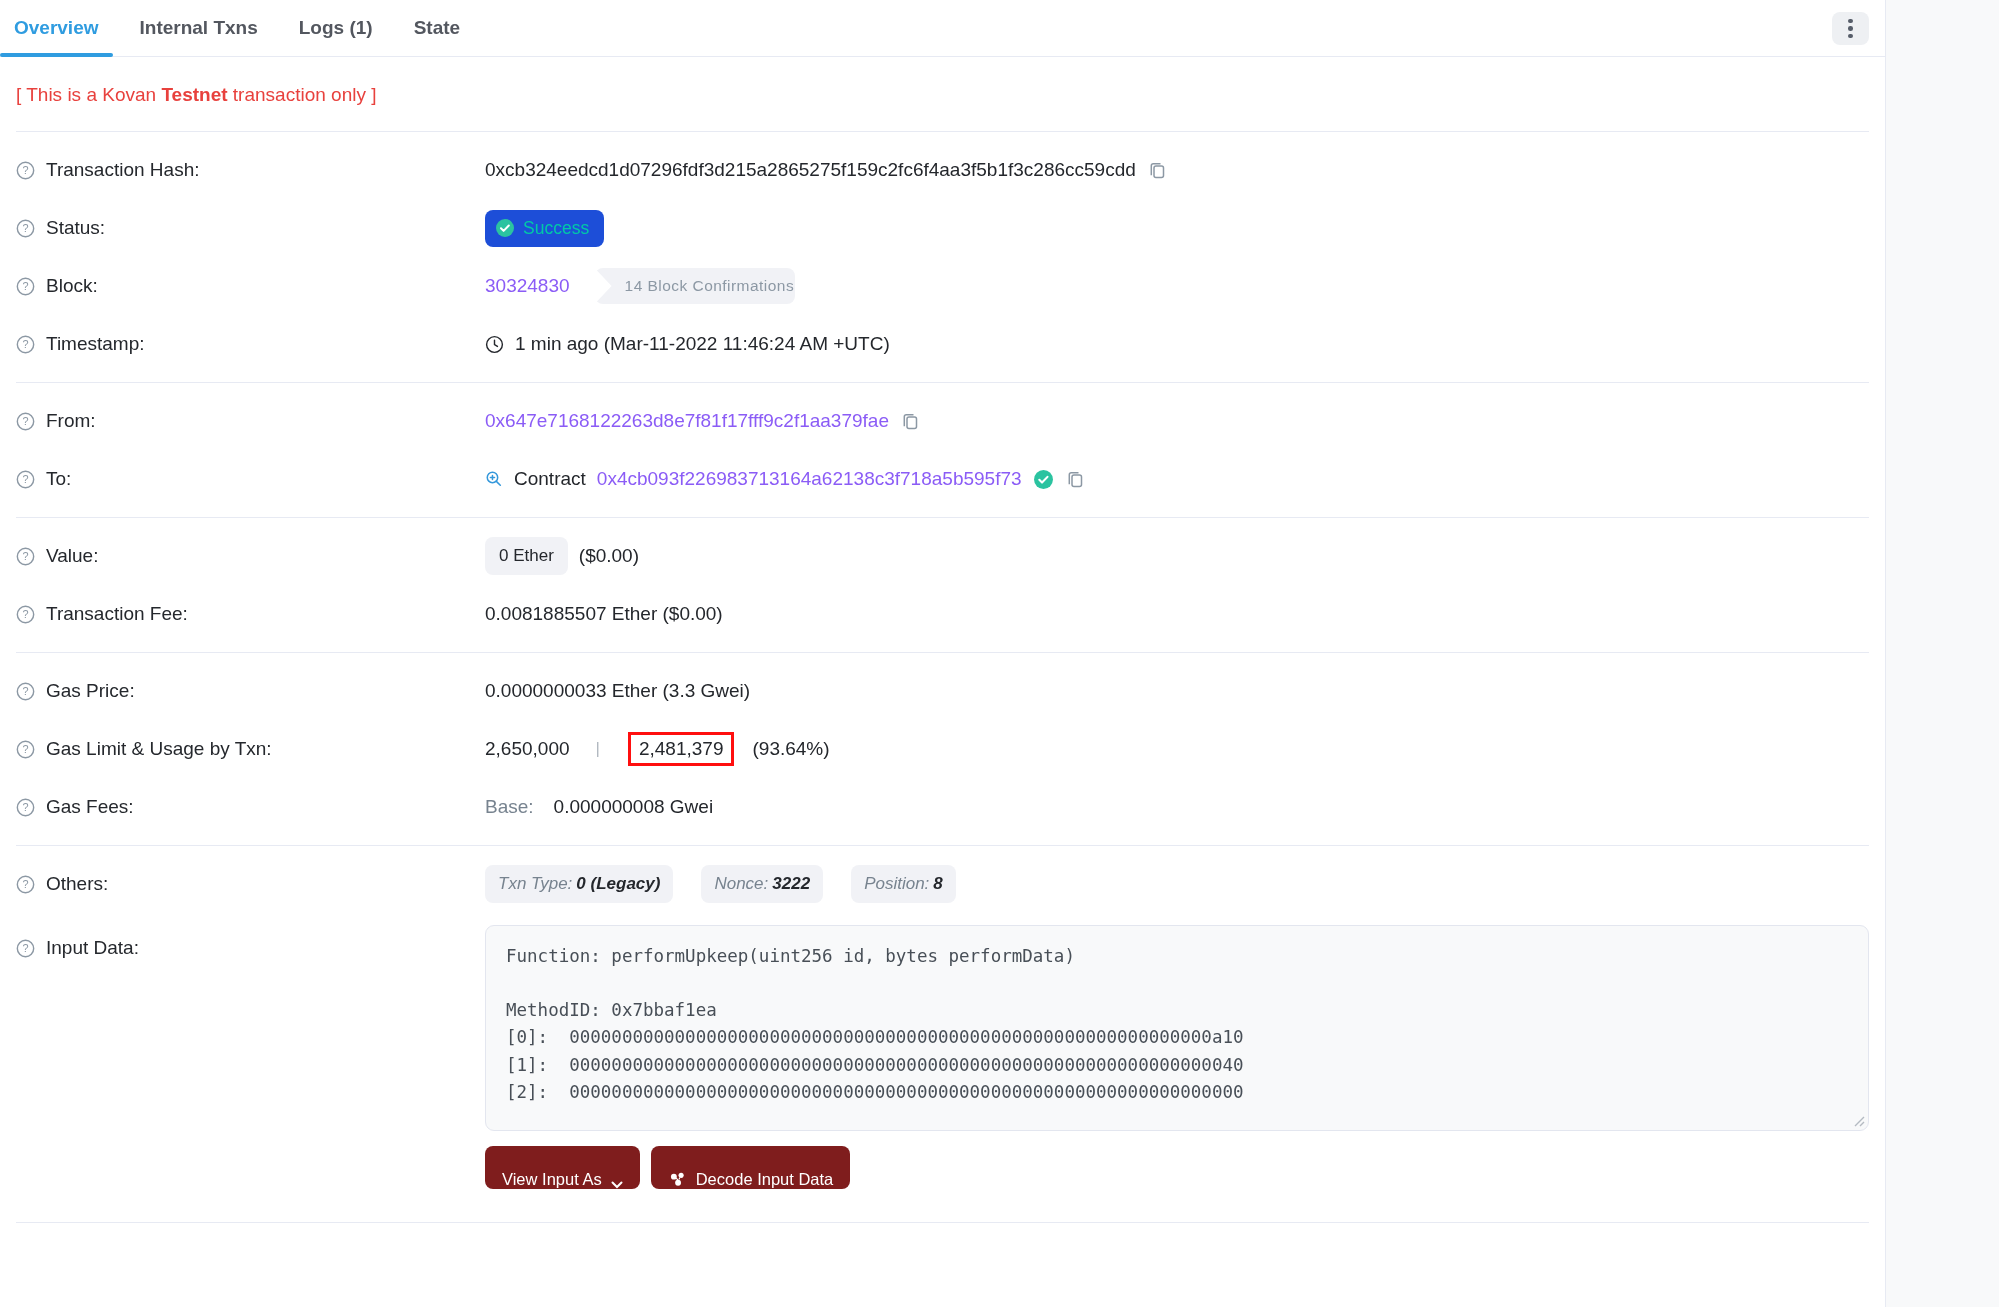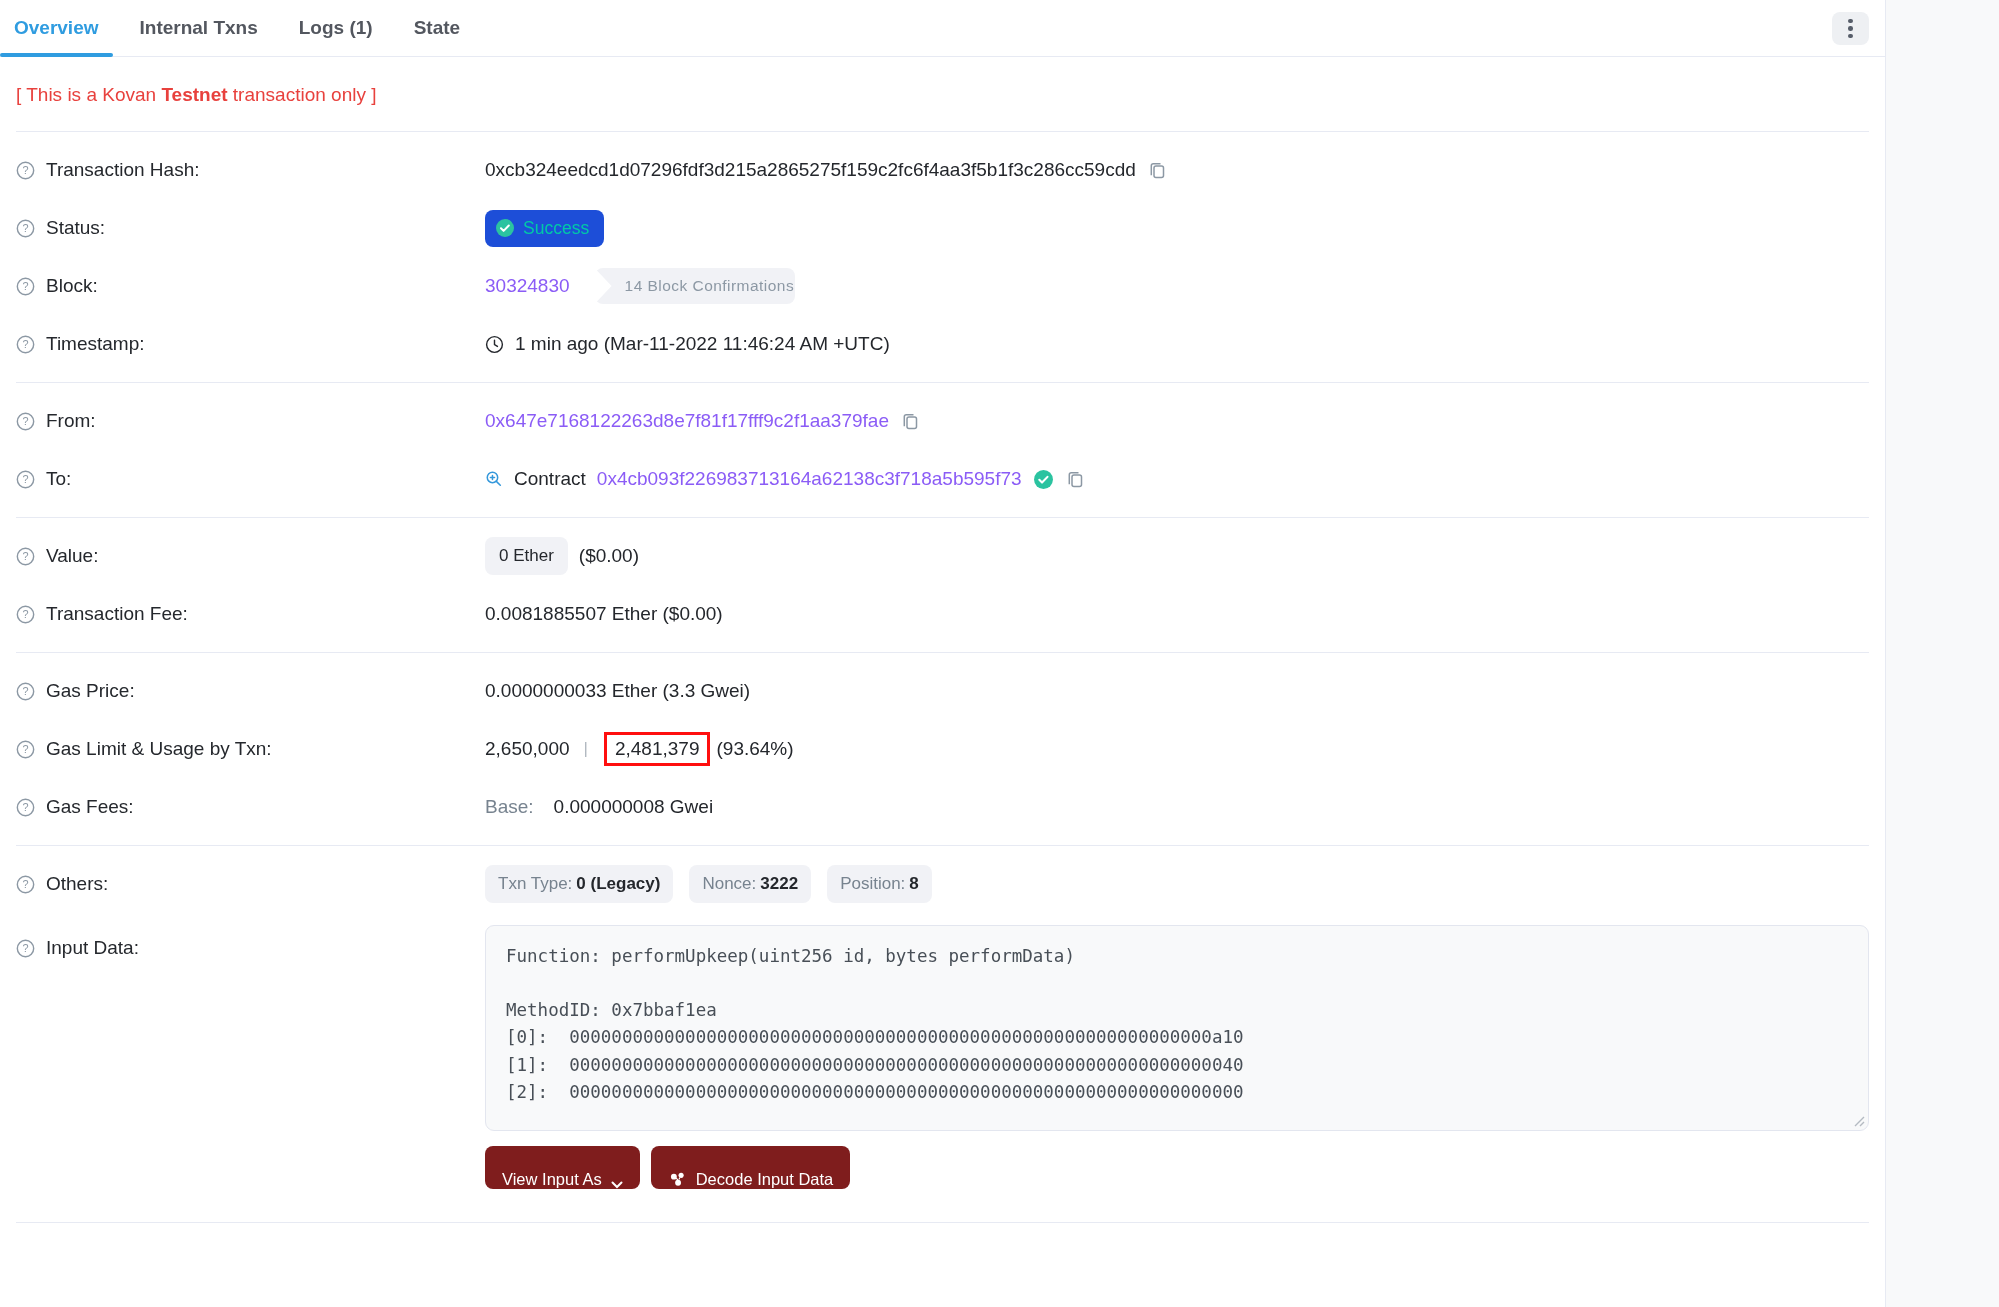--- a/index.html
+++ b/index.html
@@ -355,21 +355,21 @@
       </div>
 
       <div class="row">
         <div class="label">
           <svg width="19" height="19" viewBox="0 0 20 20">
               <circle cx="10" cy="10" r="8.6" fill="none" stroke="#8c98a4" stroke-width="1.5"></circle>
               <text x="10" y="14.2" text-anchor="middle" font-size="11.5" fill="#8c98a4" font-family="Liberation Sans,sans-serif">?</text>
             </svg>
           <span>Gas Limit &amp; Usage by Txn:</span>
         </div>
-        <div class="value" style="gap:4px;">
+        <div class="value" style="gap:16px;">
           <span>2,650,000</span>
           <span class="pipe">|</span>
           <span class="red-box"><span>2,481,379</span></span>
           <span>(93.64%)</span>
         </div>
       </div>
 
       <div class="row">
         <div class="label">
           <svg width="19" height="19" viewBox="0 0 20 20">
@@ -391,21 +391,21 @@
     <div class="section">
 
       <div class="row">
         <div class="label">
           <svg width="19" height="19" viewBox="0 0 20 20">
               <circle cx="10" cy="10" r="8.6" fill="none" stroke="#8c98a4" stroke-width="1.5"></circle>
               <text x="10" y="14.2" text-anchor="middle" font-size="11.5" fill="#8c98a4" font-family="Liberation Sans,sans-serif">?</text>
             </svg>
           <span>Others:</span>
         </div>
-        <div class="value" style="gap:4px;">
+        <div class="value" style="gap:16px;font-style:italic;">
           <span class="kv-badge"><span>Txn Type:</span><b>0 (Legacy)</b></span>
           <span class="kv-badge"><span>Nonce:</span><b>3222</b></span>
           <span class="kv-badge"><span>Position:</span><b>8</b></span>
         </div>
       </div>
 
       <div class="row top" style="margin-top:8px;">
         <div class="label">
           <svg width="19" height="19" viewBox="0 0 20 20">
               <circle cx="10" cy="10" r="8.6" fill="none" stroke="#8c98a4" stroke-width="1.5"></circle>

